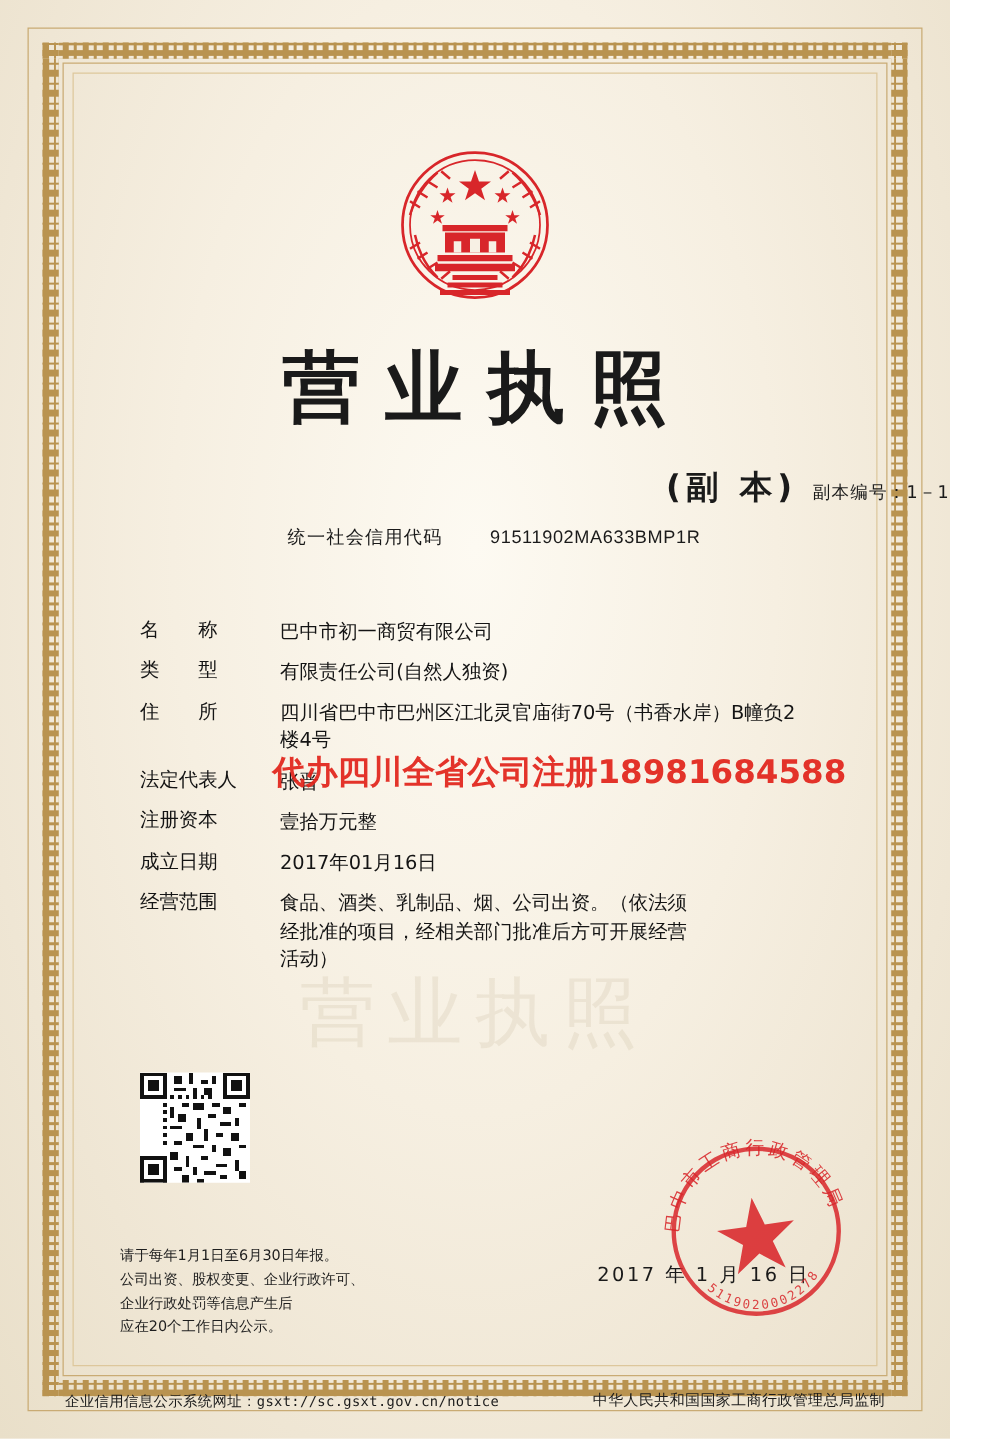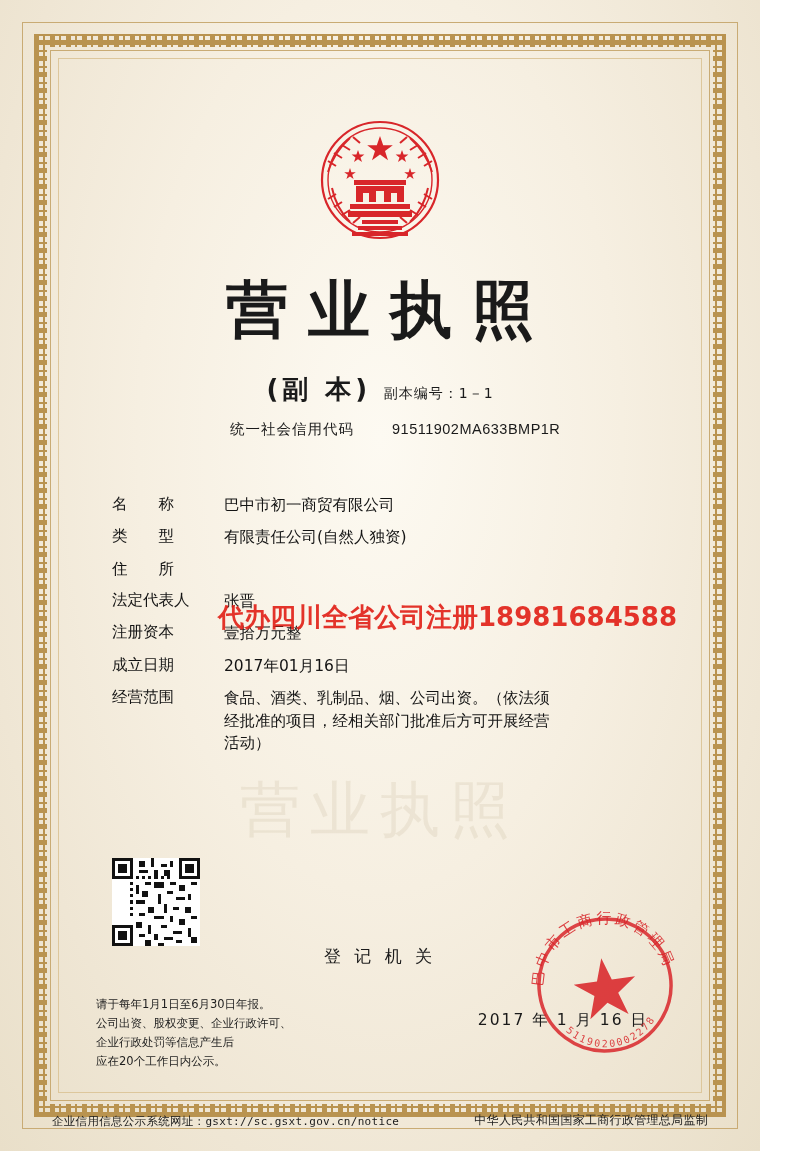--- a/index.html
+++ b/index.html
@@ -99,21 +99,21 @@
     font-weight: bold;
     font-size: 62px;
     letter-spacing: 20px;
     text-indent: 20px;
     color: #1a1a1a;
   }
   .subtitle-row {
     position: absolute;
     left: 0; right: 0;
     top: 372px;
-    text-align: center;
+    text-align: right;
     color: #1a1a1a;
   }
   .subtitle {
     font-size: 26px;
     font-weight: bold;
     letter-spacing: 4px;
     font-family: "DejaVu Sans", "Liberation Sans", sans-serif;
   }
   .copy-no {
     font-size: 14px;
@@ -342,20 +342,21 @@
       <div class="f-value">巴中市初一商贸有限公司</div>
     </div>
 
     <div class="field">
       <div class="f-label">类　　型</div>
       <div class="f-value">有限责任公司(自然人独资)</div>
     </div>
 
     <div class="field addr">
       <div class="f-label">住　　所</div>
+      <div class="f-value">四川省巴中市巴州区江北灵官庙街70号（书香水岸）B幢负2楼4号</div>
     </div>
 
     <div class="field">
       <div class="f-label">法定代表人</div>
       <div class="f-value">张晋</div>
     </div>
 
     <div class="field">
       <div class="f-label">注册资本</div>
       <div class="f-value">壹拾万元整</div>
@@ -449,21 +450,20 @@
         <rect x="14" y="25" width="1" height="2"></rect>
           <rect x="17" y="26" width="3" height="1"></rect>
         <rect x="21" y="27" width="2" height="1"></rect>
           <rect x="26" y="26" width="2" height="2"></rect>
         <rect x="11" y="27" width="2" height="2"></rect>
           <rect x="15" y="28" width="2" height="1"></rect>
       </g>
     </svg>
   </div>
 
-  <div class="registry">登 记 机 关</div>
   <div class="reg-date">2017 年  1 月  16 日</div>
 
   <div class="seal">
     <svg viewBox="0 0 170 170" width="170" height="170" aria-hidden="true">
       <defs>
         <path id="sealArcTop" d="M 85,85 m -62,0 a 62,62 0 1,1 124,0" fill="none"></path>
         <path id="sealArcBottom" d="M 28,100 a 58,58 0 0,0 114,0" fill="none"></path>
       </defs>
       <circle cx="85" cy="85" r="66" fill="none" stroke="#d8262a" stroke-width="3.5" opacity="0.85"></circle>
       <g fill="#d8262a" opacity="0.88">

